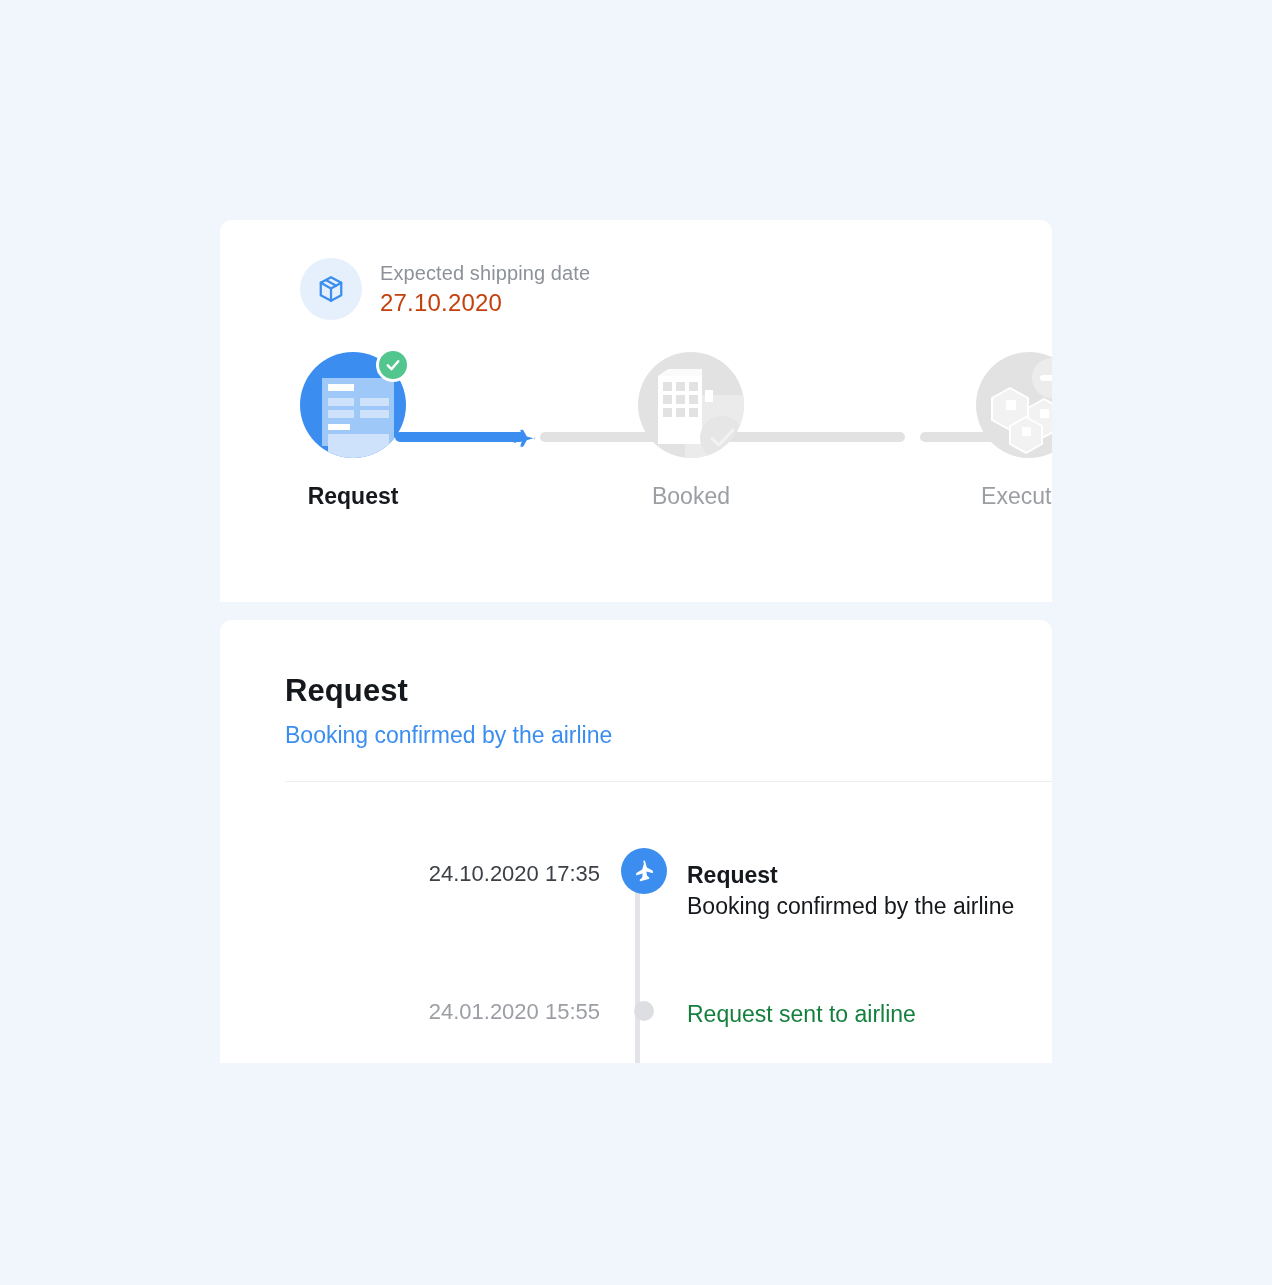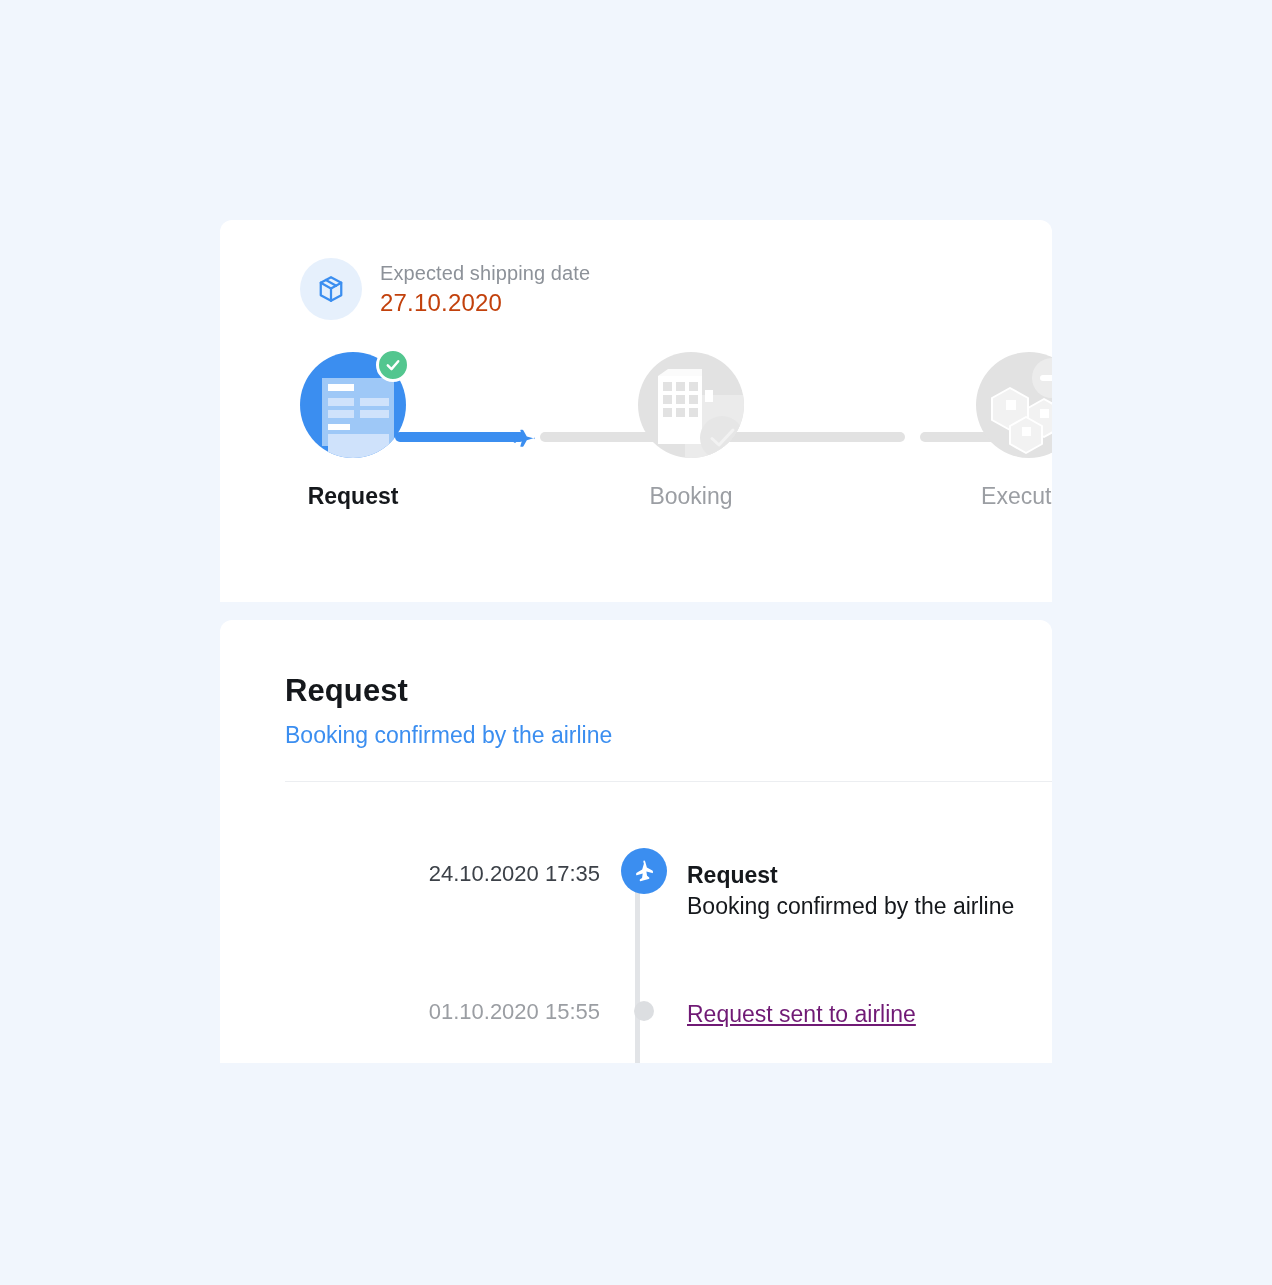--- a/index.html
+++ b/index.html
@@ -94,21 +94,21 @@
     background: #3b8ef0; display: flex; align-items: center; justify-content: center;
     position: relative; z-index: 2; margin-top: -12px;
   }
   .tl-dot-grey {
     width: 20px; height: 20px; border-radius: 50%;
     background: #dcdee1; position: relative; z-index: 2; margin-top: 3px;
   }
   .tl-body { flex: 1; padding-left: 17px; }
   .tl-head { font-size: 23px; font-weight: bold; color: #15181c; line-height: 30px; }
   .tl-desc { font-size: 23px; color: #15181c; line-height: 32px; white-space: nowrap; }
-  .tl-desc.muted { color: #701a75; text-decoration: underline; }
+  .tl-desc.muted { color: #15803d; }
 </style>
 </head>
 <body>
 
 <div class="stage">
 
   <div class="card" id="status-card">
 
     <div class="ship-row">
       <div class="ship-icon-circle">
@@ -179,21 +179,21 @@
                     <rect x="51" y="56" width="9" height="9"></rect>
                 </g>
                 <rect x="25" y="70" width="35" height="10" rx="5" fill="#ffffff"></rect>
                 <rect x="67" y="38" width="8" height="12" fill="#ffffff"></rect>
                 <circle cx="84" cy="86" r="22" fill="#e6e6e6"></circle>
                 <path d="M74 86.5 L81 93 L95 78" fill="none" stroke="#f2f2f2" stroke-width="3" stroke-linecap="round" stroke-linejoin="round"></path>
               </svg>
             </div>
           </div>
         </div>
-        <div class="step-label idle">Booking</div>
+        <div class="step-label idle">Booked</div>
       </div>
 
       <div class="step" style="left:756px;">
         <div class="step-badge-wrap">
           <div class="step-circle idle">
             <div style="position:absolute; inset:0;">
               <svg width="106" height="106" viewBox="0 0 106 106">
                 <circle cx="76" cy="26" r="20" fill="#ececec"></circle>
                 <rect x="64" y="23" width="24" height="6" rx="3" fill="#ffffff"></rect>
                 <g fill="#f2f2f2" stroke="#ffffff" stroke-width="2" stroke-linejoin="round">
@@ -234,21 +234,21 @@
             </svg>
           </div>
         </div>
         <div class="tl-body">
           <div class="tl-head">Request</div>
           <div class="tl-desc">Booking confirmed by the airline</div>
         </div>
       </div>
 
       <div class="tl-item" style="top:168px;">
-        <div class="tl-time muted">01.10.2020 15:55</div>
+        <div class="tl-time muted">24.01.2020 15:55</div>
         <div class="tl-marker">
           <div class="tl-dot-grey"></div>
         </div>
         <div class="tl-body">
           <div class="tl-desc muted">Request sent to airline</div>
         </div>
       </div>
 
     </div>
   </div>

